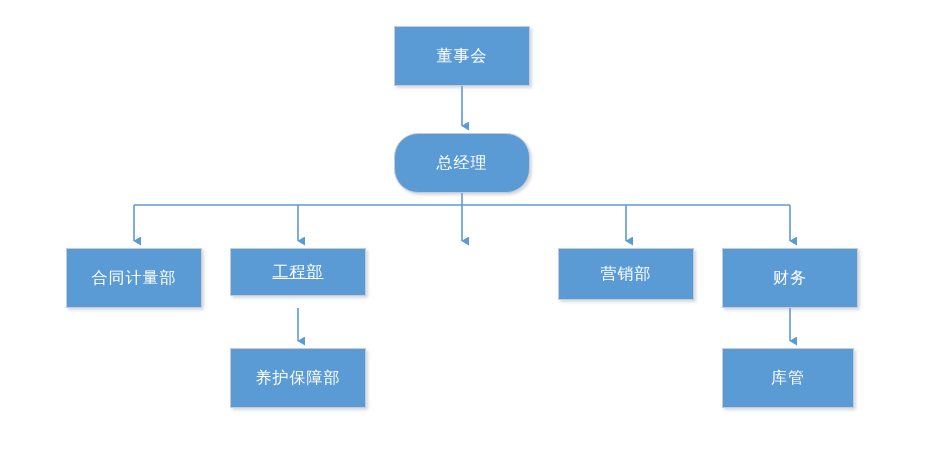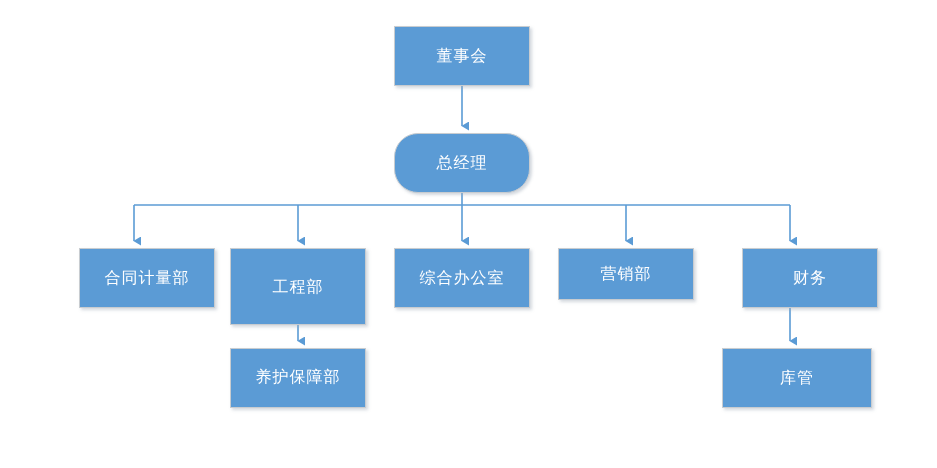--- a/index.html
+++ b/index.html
@@ -91,41 +91,38 @@
   </svg>
 
   <div class="org-node" style="left:394px; top:26px; width:136px; height:60px;">
     <span class="org-node-label">董事会</span>
   </div>
 
   <div class="org-node" style="left:394px; top:133px; width:136px; height:60px;border-radius:24px;">
     <span class="org-node-label">总经理</span>
   </div>
 
-  <div class="org-node" style="left:66px; top:248px; width:136px; height:60px;margin-left:13px;">
+  <div class="org-node" style="left:66px; top:248px; width:136px; height:60px;">
     <span class="org-node-label">合同计量部</span>
   </div>
 
-  <div class="org-node" style="left:230px; top:248px; width:136px; height:77px;">
+  <div class="org-node" style="left:230px; top:248px; width:136px; height:48px;text-decoration:underline;">
     <span class="org-node-label">工程部</span>
   </div>
 
-  <div class="org-node" style="left:394px; top:248px; width:136px; height:60px;">
-    <span class="org-node-label">综合办公室</span>
-  </div>
 
   <div class="org-node" style="left:558px; top:248px; width:136px; height:52px;">
     <span class="org-node-label">营销部</span>
   </div>
 
-  <div class="org-node" style="left:742px; top:248px; width:136px; height:60px;">
+  <div class="org-node" style="left:722px; top:248px; width:136px; height:60px;">
     <span class="org-node-label">财务</span>
   </div>
 
-  <div class="org-node" style="left:230px; top:348px; width:136px; height:60px;font-family:Liberation Mono, monospace;">
+  <div class="org-node" style="left:230px; top:348px; width:136px; height:60px;">
     <span class="org-node-label">养护保障部</span>
   </div>
 
-  <div class="org-node" style="left:722px; top:348px; width:150px; height:60px;">
+  <div class="org-node" style="left:722px; top:348px; width:132px; height:60px;">
     <span class="org-node-label">库管</span>
   </div>
 
 </div>
 
 </body></html>

